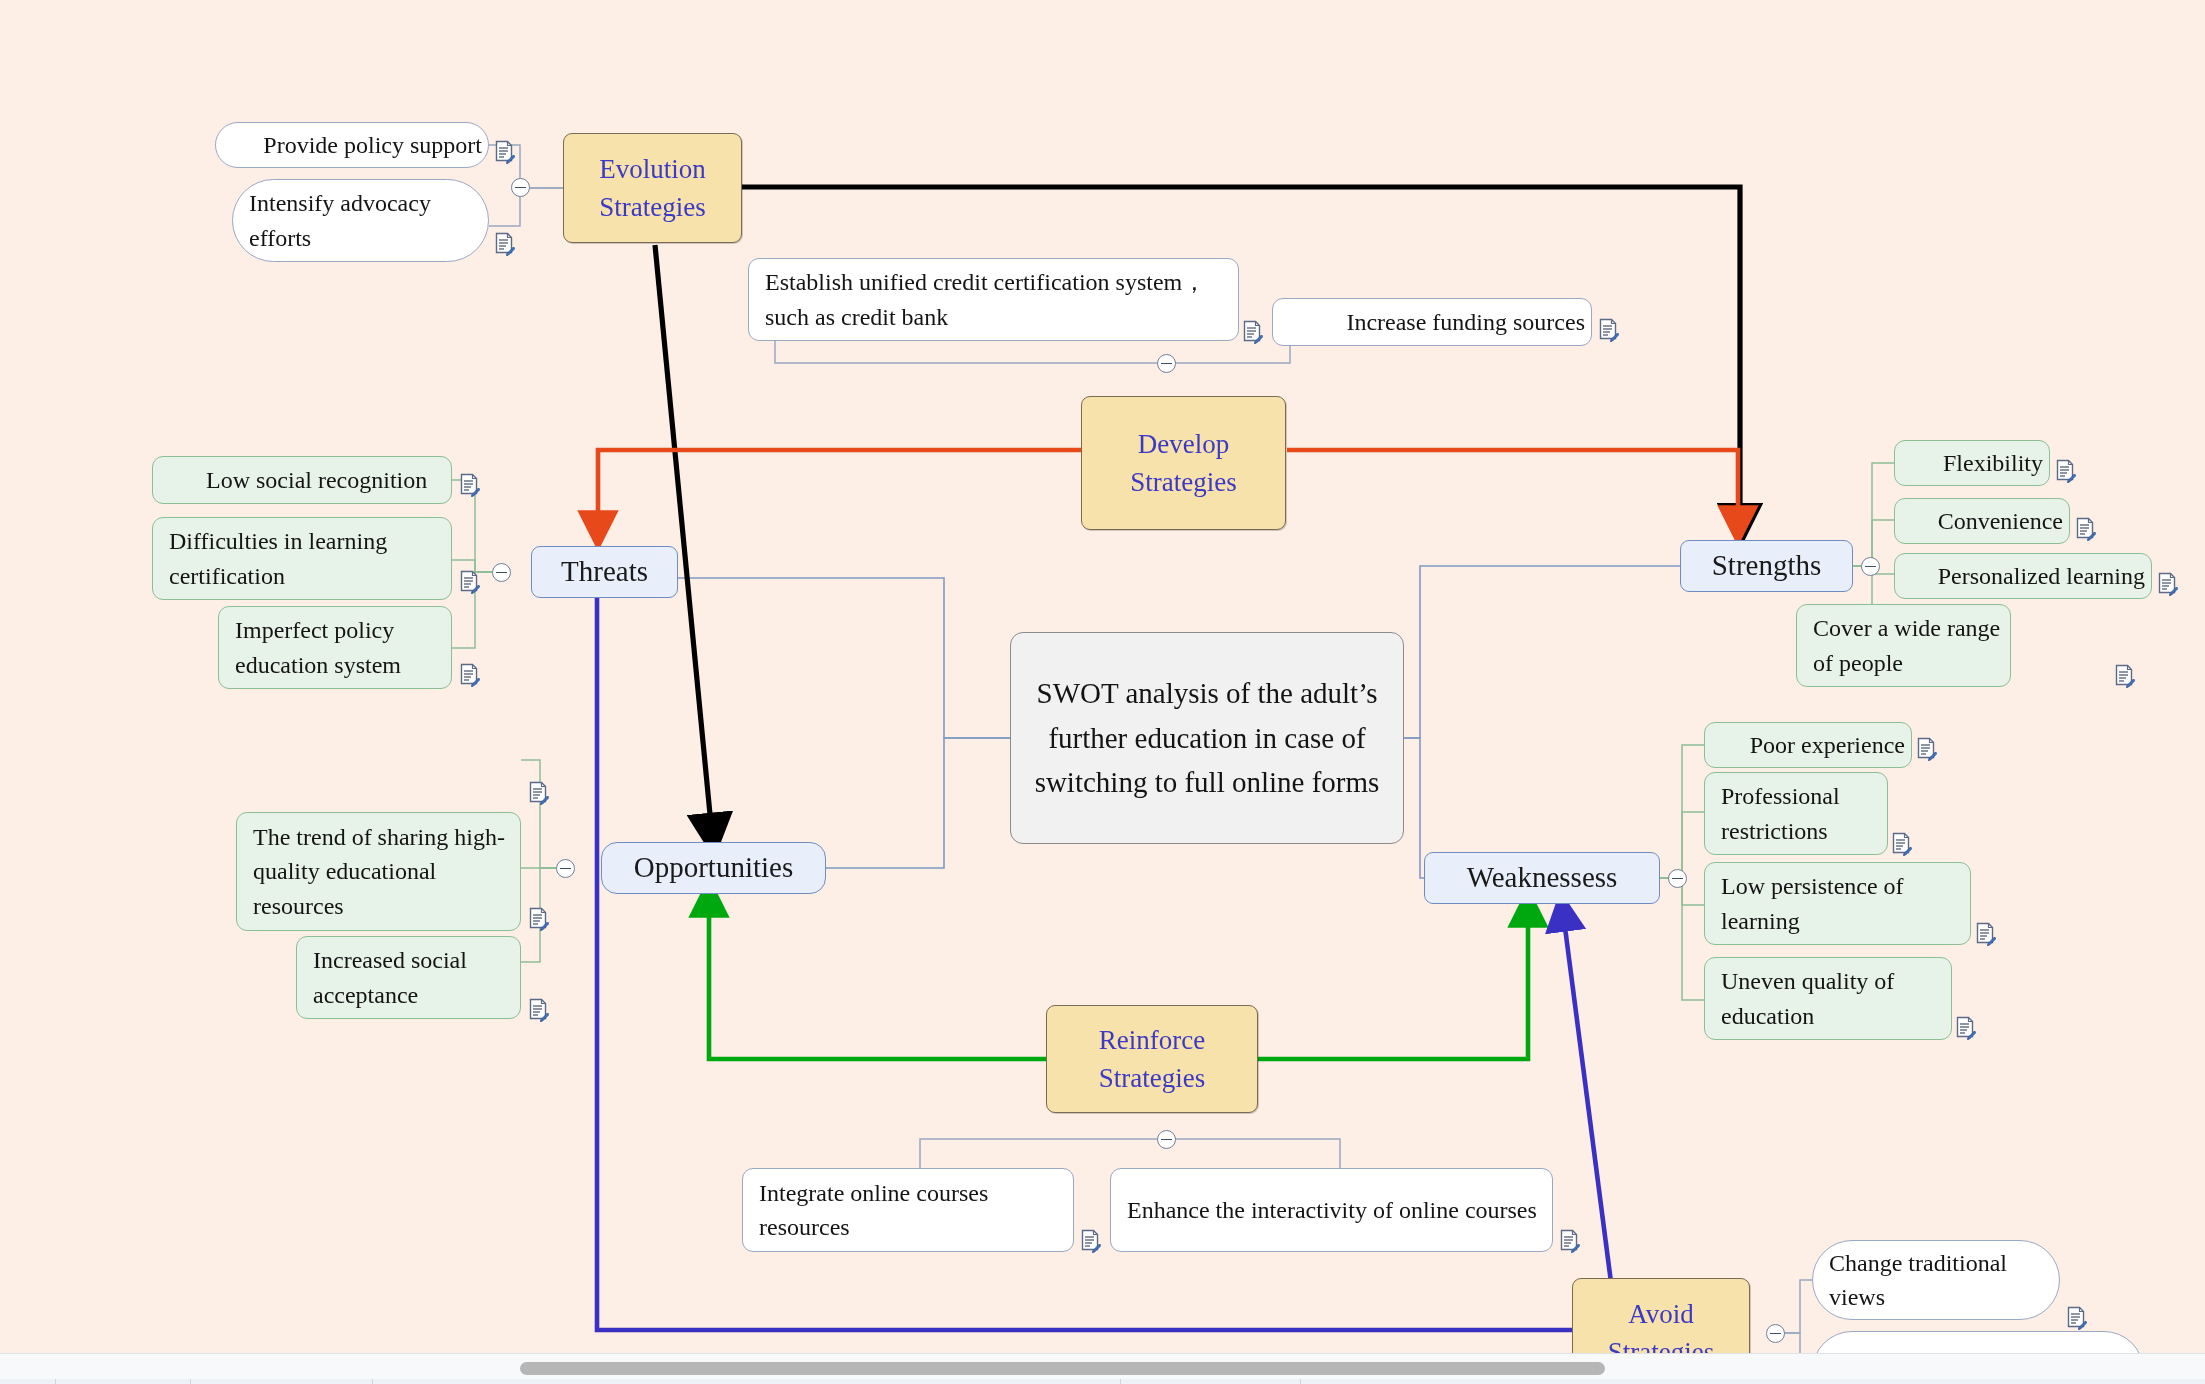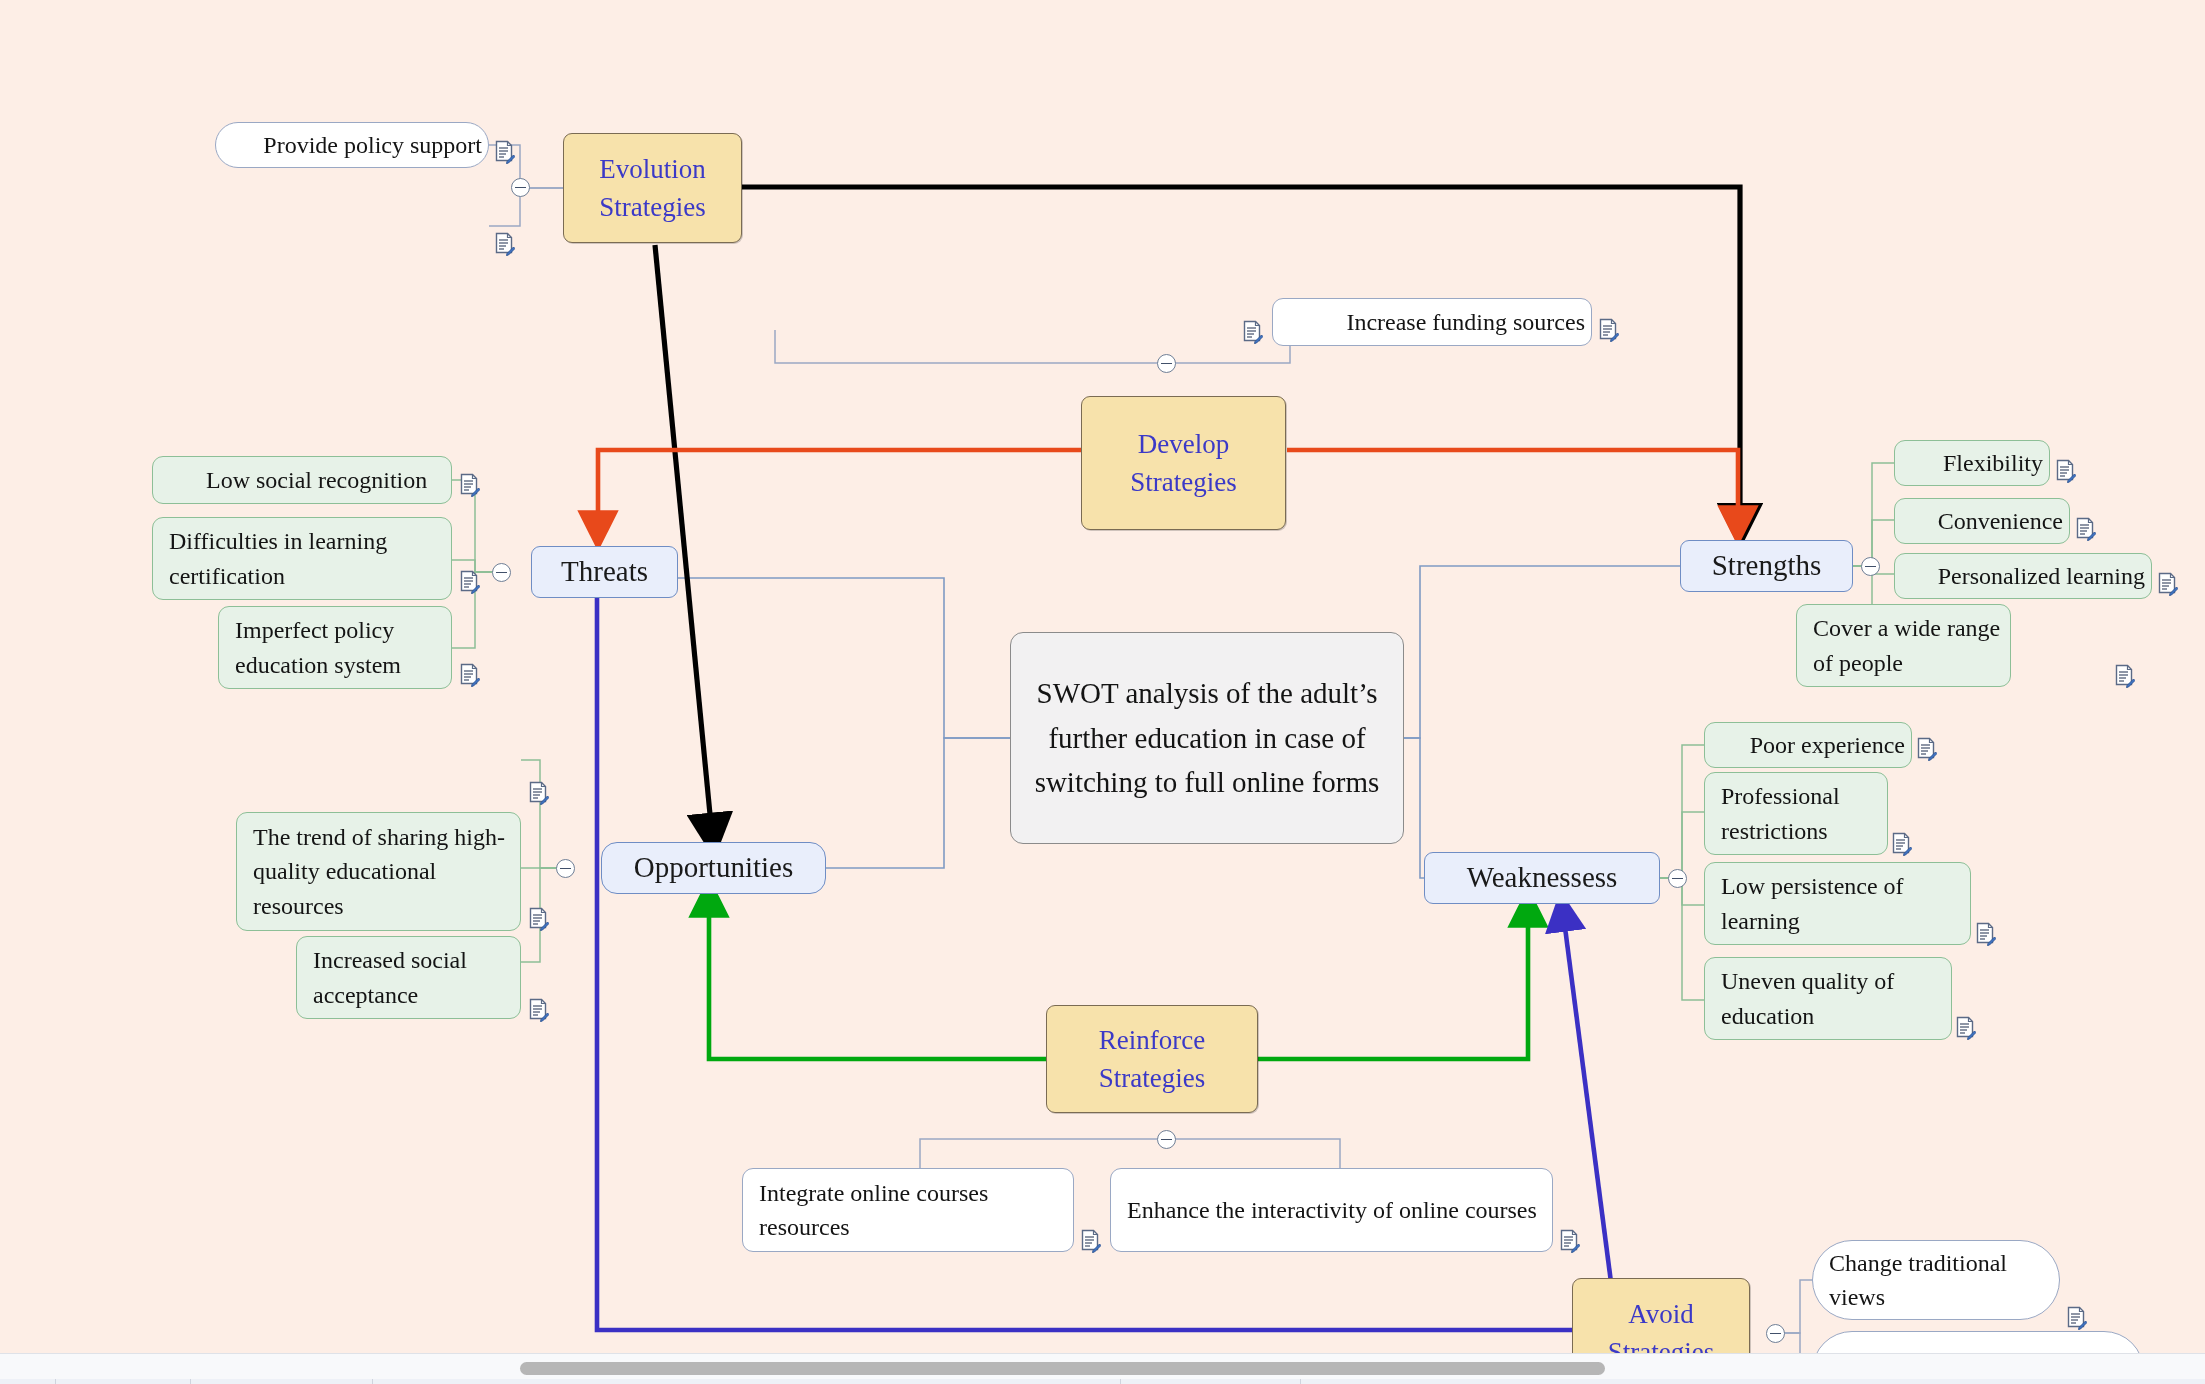--- a/index.html
+++ b/index.html
@@ -191,21 +191,27 @@
     <span class="txt">Reinforce Strategies</span>
   </div>
 
   <div class="node strategy" style="left:1572px;top:1278px;width:178px;height:110px;">
     <span class="txt">Avoid Strategies</span>
   </div>
 
   <div class="node leaf-white pill lead-ctr" style="left:215px;top:122px;width:274px;height:46px;">
     <span class="txt">Provide policy support</span>
   </div>
-
+  <div class="node leaf-white pill lead-left" style="left:232px;top:179px;width:257px;height:83px;">
+    <span class="txt">Intensify advocacy efforts</span>
+  </div>
+
+  <div class="node leaf-white rect lead-left" style="left:748px;top:258px;width:491px;height:83px;">
+    <span class="txt">Establish unified credit certification system，such as credit bank</span>
+  </div>
   <div class="node leaf-white rect lead-ctr" style="left:1272px;top:298px;width:320px;height:48px;">
     <span class="txt">Increase  funding sources</span>
   </div>
 
   <div class="node leaf-white rect lead-left" style="left:742px;top:1168px;width:332px;height:84px;">
     <span class="txt">Integrate online courses resources</span>
   </div>
   <div class="node leaf-white rect lead-left" style="left:1110px;top:1168px;width:443px;height:84px;">
     <span class="txt">Enhance the interactivity of online courses</span>
   </div>

